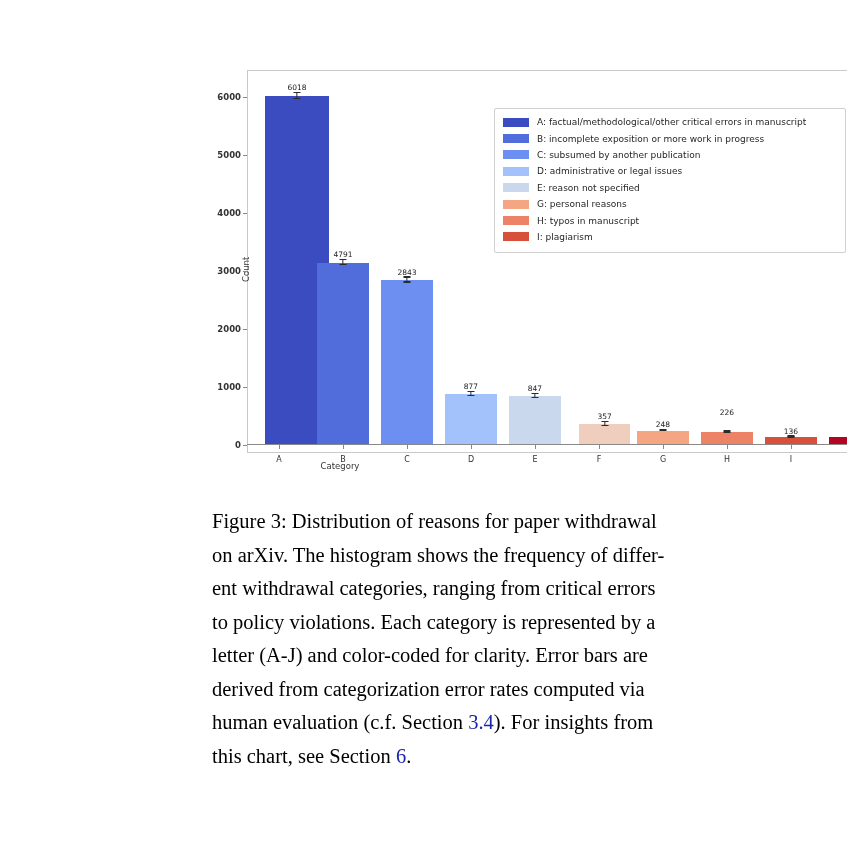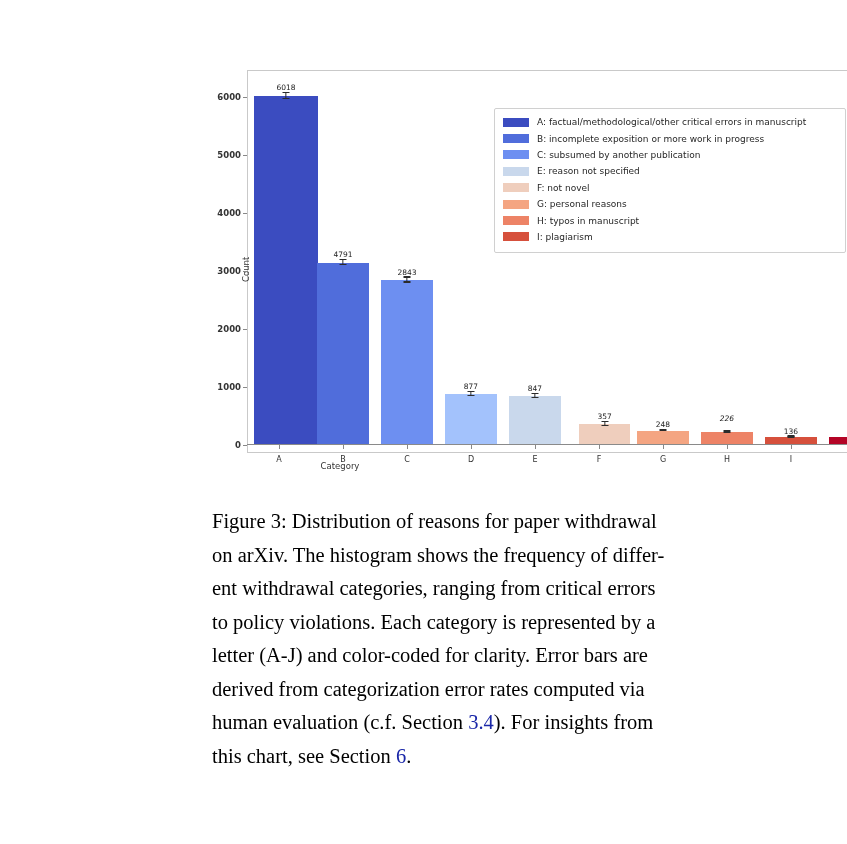--- a/index.html
+++ b/index.html
@@ -205,21 +205,21 @@
         <div class="ytick-mark" style="top: 201.094px;"></div>
         <div class="ytick" style="top: 143.125px;">4000</div>
         <div class="ytick-mark" style="top: 143.125px;"></div>
         <div class="ytick" style="top: 85.1562px;">5000</div>
         <div class="ytick-mark" style="top: 85.1562px;"></div>
         <div class="ytick" style="top: 27.1875px;">6000</div>
         <div class="ytick-mark" style="top: 27.1875px;"></div>
       </div>
 
     <div id="bars-container">
-        <div class="bar" style="left: 7px; width: 64px; height: 370.856px;">
+        <div class="bar" style="left: 18px; width: 64px; height: 370.856px;">
           <div class="bar-rect" style="height: 348.856px; background: rgb(59, 76, 192);"></div>
           <div class="errbar" style="bottom: 346.073px; height: 5.565px; background: rgb(43, 43, 43);"></div>
           <div class="errcap" style="bottom: 346.073px; background: rgb(43, 43, 43);"></div>
           <div class="errcap" style="bottom: 351.638px; background: rgb(43, 43, 43);"></div>
           <div class="bar-value" style="bottom: 352.638px;">6018</div>
         </div>
         <div class="bar" style="left: 70.4px; width: 51.2px; height: 204.196px;">
           <div class="bar-rect" style="height: 182.196px; background: rgb(80, 109, 219);"></div>
           <div class="errbar" style="bottom: 179.587px; height: 5.21719px; background: rgb(43, 43, 43);"></div>
           <div class="errcap" style="bottom: 179.587px; background: rgb(43, 43, 43);"></div>
@@ -259,21 +259,21 @@
           <div class="errbar" style="bottom: 13.5647px; height: 1.62312px; background: rgb(43, 43, 43);"></div>
           <div class="errcap" style="bottom: 13.5647px; background: rgb(43, 43, 43);"></div>
           <div class="errcap" style="bottom: 15.1878px; background: rgb(43, 43, 43);"></div>
           <div class="bar-value" style="bottom: 16.1878px;">248</div>
         </div>
         <div class="bar" style="left: 454.4px; width: 51.2px; height: 35.1009px;">
           <div class="bar-rect" style="height: 13.1009px; background: rgb(237, 131, 102);"></div>
           <div class="errbar" style="bottom: 12.3473px; height: 1.50719px; background: rgb(43, 43, 43);"></div>
           <div class="errcap" style="bottom: 12.3473px; background: rgb(43, 43, 43);"></div>
           <div class="errcap" style="bottom: 13.8545px; background: rgb(43, 43, 43);"></div>
-          <div class="bar-value" style="bottom: 22px; font-style: italic;">226</div>
+          <div class="bar-value" style="bottom: 28px;">226</div>
         </div>
         <div class="bar" style="left: 518.4px; width: 51.2px; height: 29.8837px;">
           <div class="bar-rect" style="height: 7.88375px; background: rgb(214, 80, 60);"></div>
           <div class="errbar" style="bottom: 7.36203px; height: 1.04344px; background: rgb(43, 43, 43);"></div>
           <div class="errcap" style="bottom: 7.36203px; background: rgb(43, 43, 43);"></div>
           <div class="errcap" style="bottom: 8.40547px; background: rgb(43, 43, 43);"></div>
           <div class="bar-value" style="bottom: 9.40547px;">136</div>
         </div>
         <div class="bar" style="left: 582.4px; width: 51.2px; height: 29.7678px;">
           <div class="bar-rect" style="height: 7.76781px; background: rgb(180, 4, 38);"></div>
@@ -312,26 +312,26 @@
         </div>
         <div class="legend-row">
           <div class="legend-swatch" style="background: rgb(80, 109, 219);"></div>
           <div class="legend-text">B: incomplete exposition or more work in progress</div>
         </div>
         <div class="legend-row">
           <div class="legend-swatch" style="background: rgb(109, 143, 241);"></div>
           <div class="legend-text">C: subsumed by another publication</div>
         </div>
         <div class="legend-row">
+          <div class="legend-swatch" style="background: rgb(163, 194, 252);"></div>
+          <div class="legend-text">D: administrative or legal issues</div>
+        </div>
+        <div class="legend-row">
           <div class="legend-swatch" style="background: rgb(201, 216, 236);"></div>
           <div class="legend-text">E: reason not specified</div>
-        </div>
-        <div class="legend-row">
-          <div class="legend-swatch" style="background: rgb(239, 206, 189);"></div>
-          <div class="legend-text">F: not novel</div>
         </div>
         <div class="legend-row">
           <div class="legend-swatch" style="background: rgb(244, 165, 130);"></div>
           <div class="legend-text">G: personal reasons</div>
         </div>
         <div class="legend-row">
           <div class="legend-swatch" style="background: rgb(237, 131, 102);"></div>
           <div class="legend-text">H: typos in manuscript</div>
         </div>
         <div class="legend-row">

